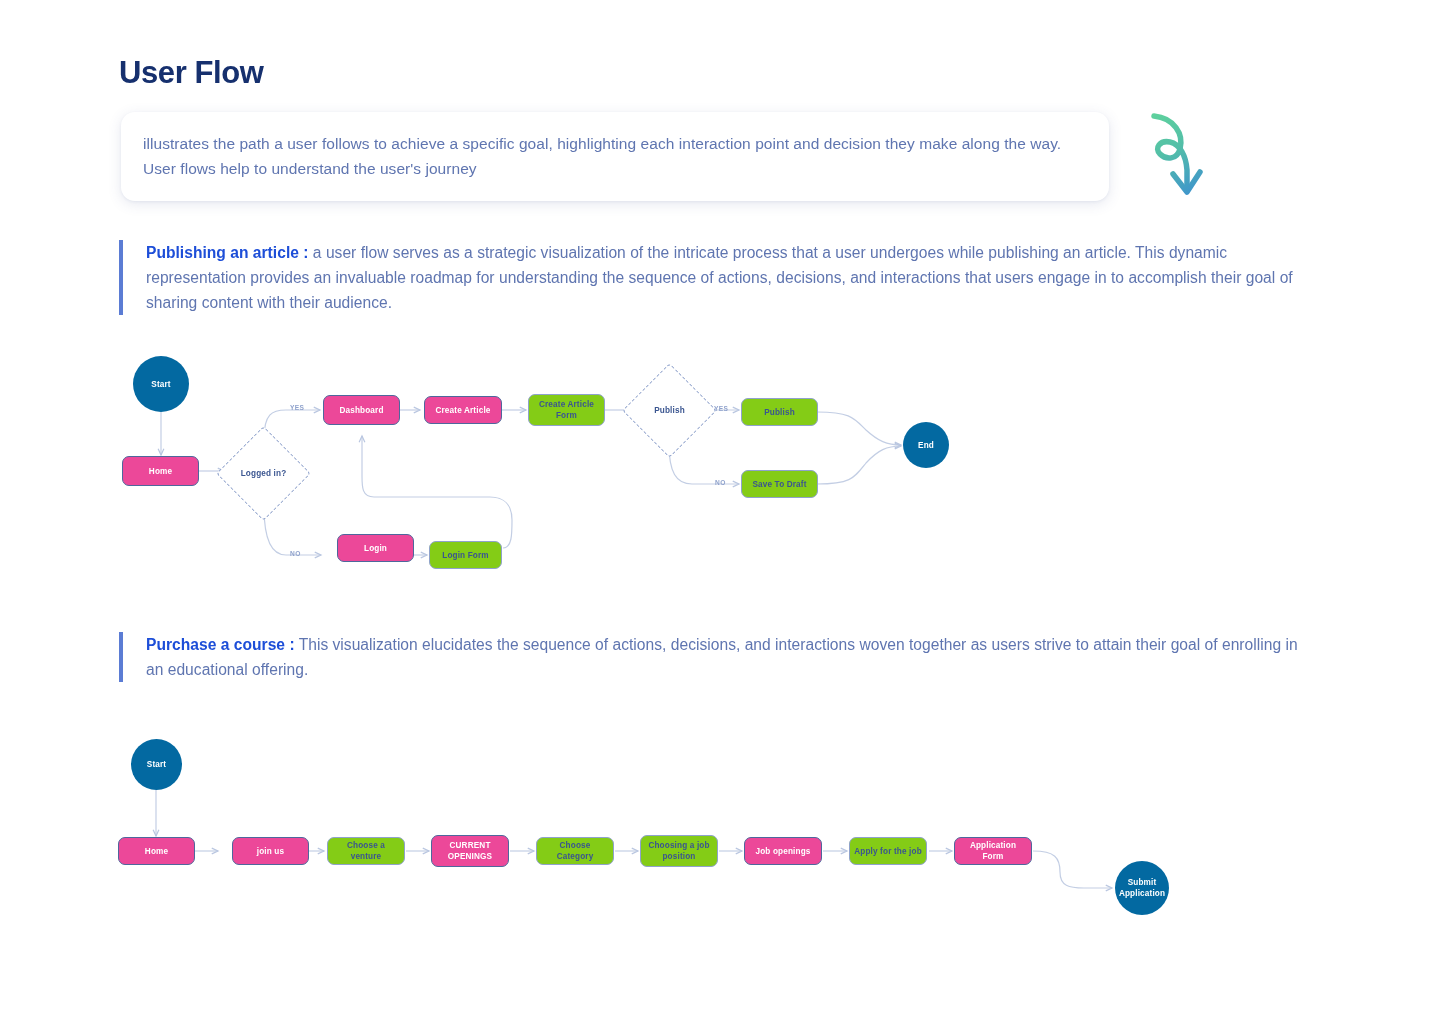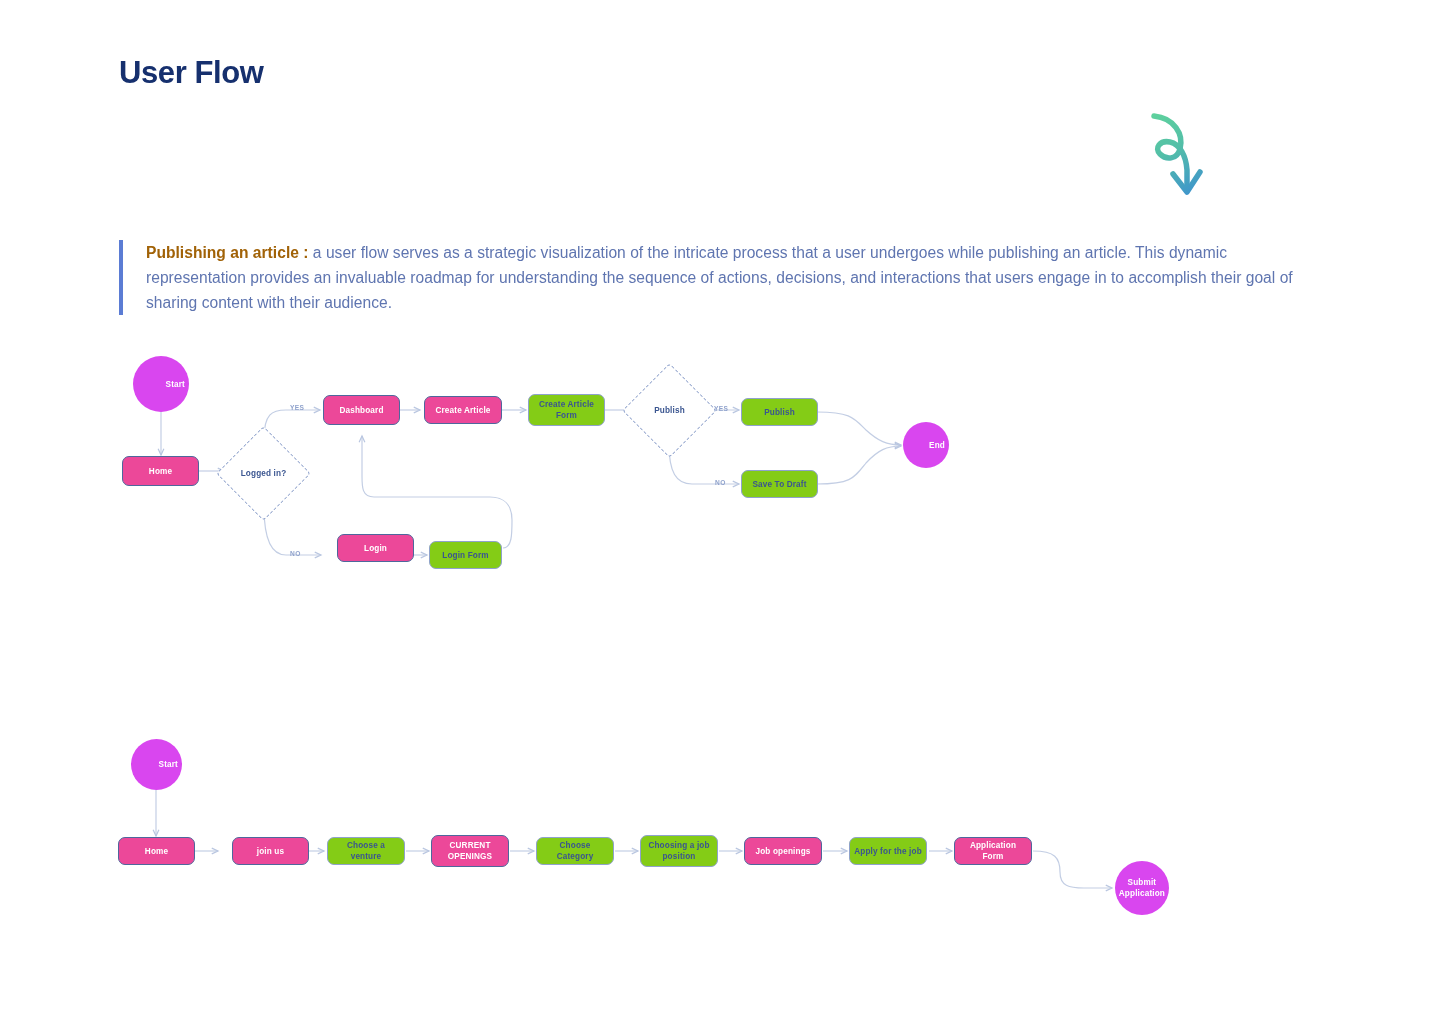--- a/index.html
+++ b/index.html
@@ -64,21 +64,21 @@
     padding-left: 23px;
     border-left: 4px solid #5b7cd4;
   }
   .note-text {
     font-size: 15.6px;
     line-height: 25px;
     color: #5f75b0;
     letter-spacing: 0.02px;
   }
   .note-text b {
-    color: #a16207;
+    color: #1d4ed8;
     font-weight: bold;
   }
   #note-publishing { left: 119px; top: 240px; width: 1200px; }
   #note-purchase  { left: 119px; top: 632px; width: 1200px; }
 
   
   .flow {
     position: absolute;
   }
   #flow-article { left: 0px; top: 0px; width: 1440px; height: 1014px; }
@@ -113,23 +113,22 @@
     color: #ffffff;
     border: 1px solid #4e679c;
   }
   .node.outline {
     background: #84cc16;
     color: #3a5590;
     border: 1px solid #8fa2cc;
   }
   .node.circle {
     border-radius: 50%;
-    background: #d946ef;
+    background: #0369a1;
     color: #ffffff;
-    justify-content: flex-end;
   }
   .node.diamond {
     background: transparent;
     color: #3a5590;
   }
   .diamond-shape {
     position: absolute;
     left: 0; top: 0;
     width: 100%;
     height: 100%;
@@ -151,20 +150,23 @@
     letter-spacing: 0.4px;
   }
 </style>
 </head>
 <body>
 
 <div class="page">
 
   <div class="page-title">User Flow</div>
 
+  <div class="intro-card">
+    <div class="intro-text">illustrates the path a user follows to achieve a specific goal, highlighting each interaction point and decision they make along the way. User flows help to understand the user's journey</div>
+  </div>
 
   <div class="deco-arrow">
     <svg width="80" height="100" viewBox="0 0 80 100" fill="none">
       <defs>
         <linearGradient id="arrowGrad" x1="10" y1="5" x2="60" y2="95" gradientUnits="userSpaceOnUse">
           <stop offset="0%" stop-color="#60d49b"></stop>
           <stop offset="45%" stop-color="#53bfa8"></stop>
           <stop offset="100%" stop-color="#3c8ed2"></stop>
         </linearGradient>
       </defs>
@@ -172,20 +174,25 @@
       <path d="M33 70 L47 88 L60 68" stroke="url(#arrowGrad)" stroke-width="5.5" stroke-linecap="round" stroke-linejoin="round" fill="none"></path>
     </svg>
   </div>
 
   <div class="note" id="note-publishing">
     <div class="note-text">
       <b>Publishing an article :</b><span> a user flow serves as a strategic visualization of the intricate process that a user undergoes while publishing an article. This dynamic representation provides an invaluable roadmap for understanding the sequence of actions, decisions, and interactions that users engage in to accomplish their goal of sharing content with their audience.</span>
     </div>
   </div>
 
+  <div class="note" id="note-purchase">
+    <div class="note-text">
+      <b>Purchase a course :</b><span> This visualization elucidates the sequence of actions, decisions, and interactions woven together as users strive to attain their goal of enrolling in an educational offering.</span>
+    </div>
+  </div>
 
   <svg class="flow-svg" viewBox="0 0 1440 1014">
     <defs>
       <marker id="ah" markerWidth="7" markerHeight="7" refX="5.6" refY="3" orient="auto">
         <path d="M0.4,0.6 L5.6,3 L0.4,5.4" fill="none" stroke="#b9c6e0" stroke-width="1"></path>
       </marker>
     </defs>
     <g fill="none" stroke="#c3cee4" stroke-width="1.2" marker-end="url(#ah)">
 
       <path d="M161,408 L161,455"></path>

